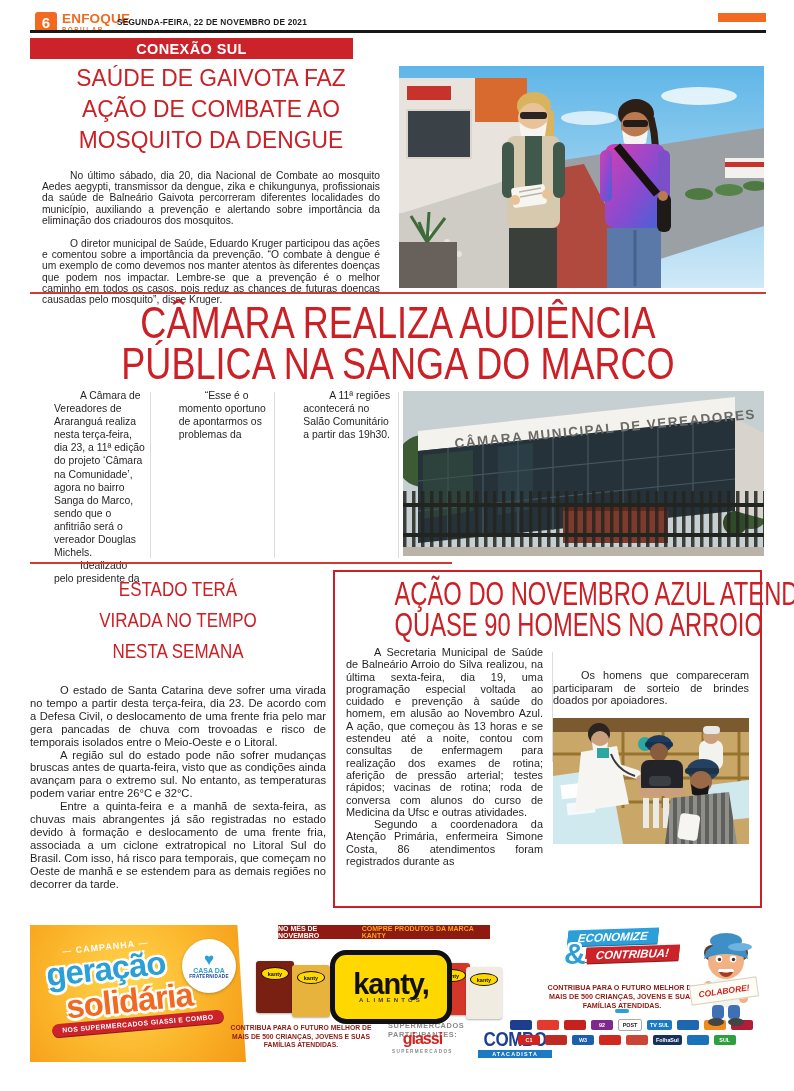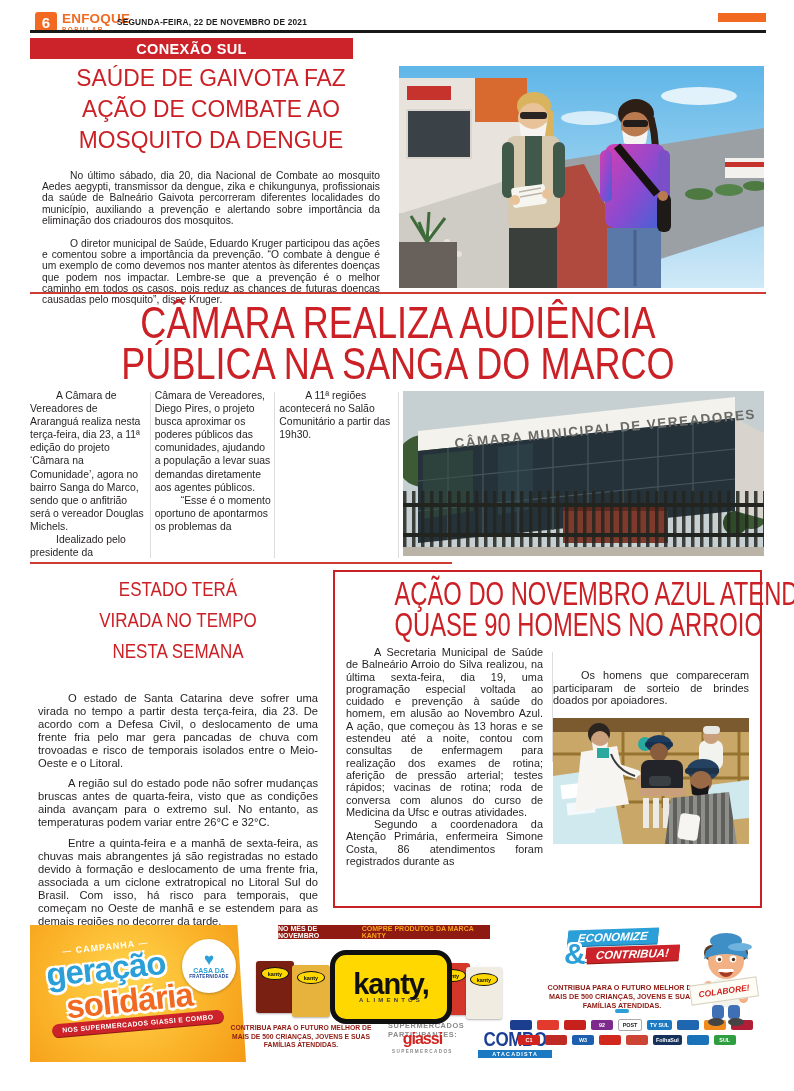--- a/index.html
+++ b/index.html
@@ -31,24 +31,24 @@
   .hl4{font-size:33px;line-height:31px;margin-top:6px;}
   .hl4 .line{display:block;transform:scaleX(.72);white-space:nowrap;}
 
   
   .body1{position:absolute;left:30px;top:158px;width:362px;font-size:10.3px;line-height:11.2px;
          text-align:justify;}
   .body1 p{margin:12px;text-indent:28px;}
   .a2cols{position:absolute;left:30px;top:389px;width:366px;display:flex;gap:8px;}
   .a2col{width:118px;font-size:10.4px;line-height:13.1px;text-align:left;}
   .a2col p{margin:0;}
-  .a2col p.ind{text-indent:26px;}
+  .a2col p.ind{text-indent:26px;margin-left:24px;}
   .body3{position:absolute;left:30px;top:684px;width:296px;font-size:11.2px;line-height:12.9px;
          text-align:justify;}
-  .body3 p{margin:8px;text-indent:30px;}
+  .body3 p{margin:0;text-indent:30px;}
   .colsep{position:absolute;width:1px;background:#dcdcdc;}
 
   
   .rule{position:absolute;height:2px;background:#cf3a33;}
 
   
   .photo{position:absolute;overflow:hidden;}
   .photo svg{display:block;}
 
   
@@ -247,21 +247,20 @@
     <span class="line">CÂMARA REALIZA AUDIÊNCIA</span>
     <span class="line">PÚBLICA NA SANGA DO MARCO</span>
   </div>
 
   <div class="a2cols">
     <div class="a2col">
       <p class="ind">A Câmara de Vereadores de Araranguá realiza nesta terça-feira, dia 23, a 11ª edição do projeto ‘Câmara na Comunidade’, agora no bairro Sanga do Marco, sendo que o anfitrião será o vereador Douglas Michels.</p>
       <p class="ind">Idealizado pelo presidente da</p>
     </div>
     <div class="a2col">
-      <p>Câmara de Vereadores, Diego Pires, o projeto busca aproximar os poderes públicos das comunidades, ajudando a população a levar suas demandas diretamente aos agentes públicos.</p>
       <p class="ind">“Esse é o momento oportuno de apontarmos os problemas da</p>
     </div>
     <div class="a2col">
       <p class="ind">A 11ª regiões acontecerá no Salão Comunitário a partir das 19h30.</p>
     </div>
   </div>
   <div class="colsep" style="left:150px;top:392px;height:166px;"></div>
   <div class="colsep" style="left:274px;top:392px;height:166px;"></div>
   <div class="colsep" style="left:398px;top:392px;height:166px;"></div>
 

